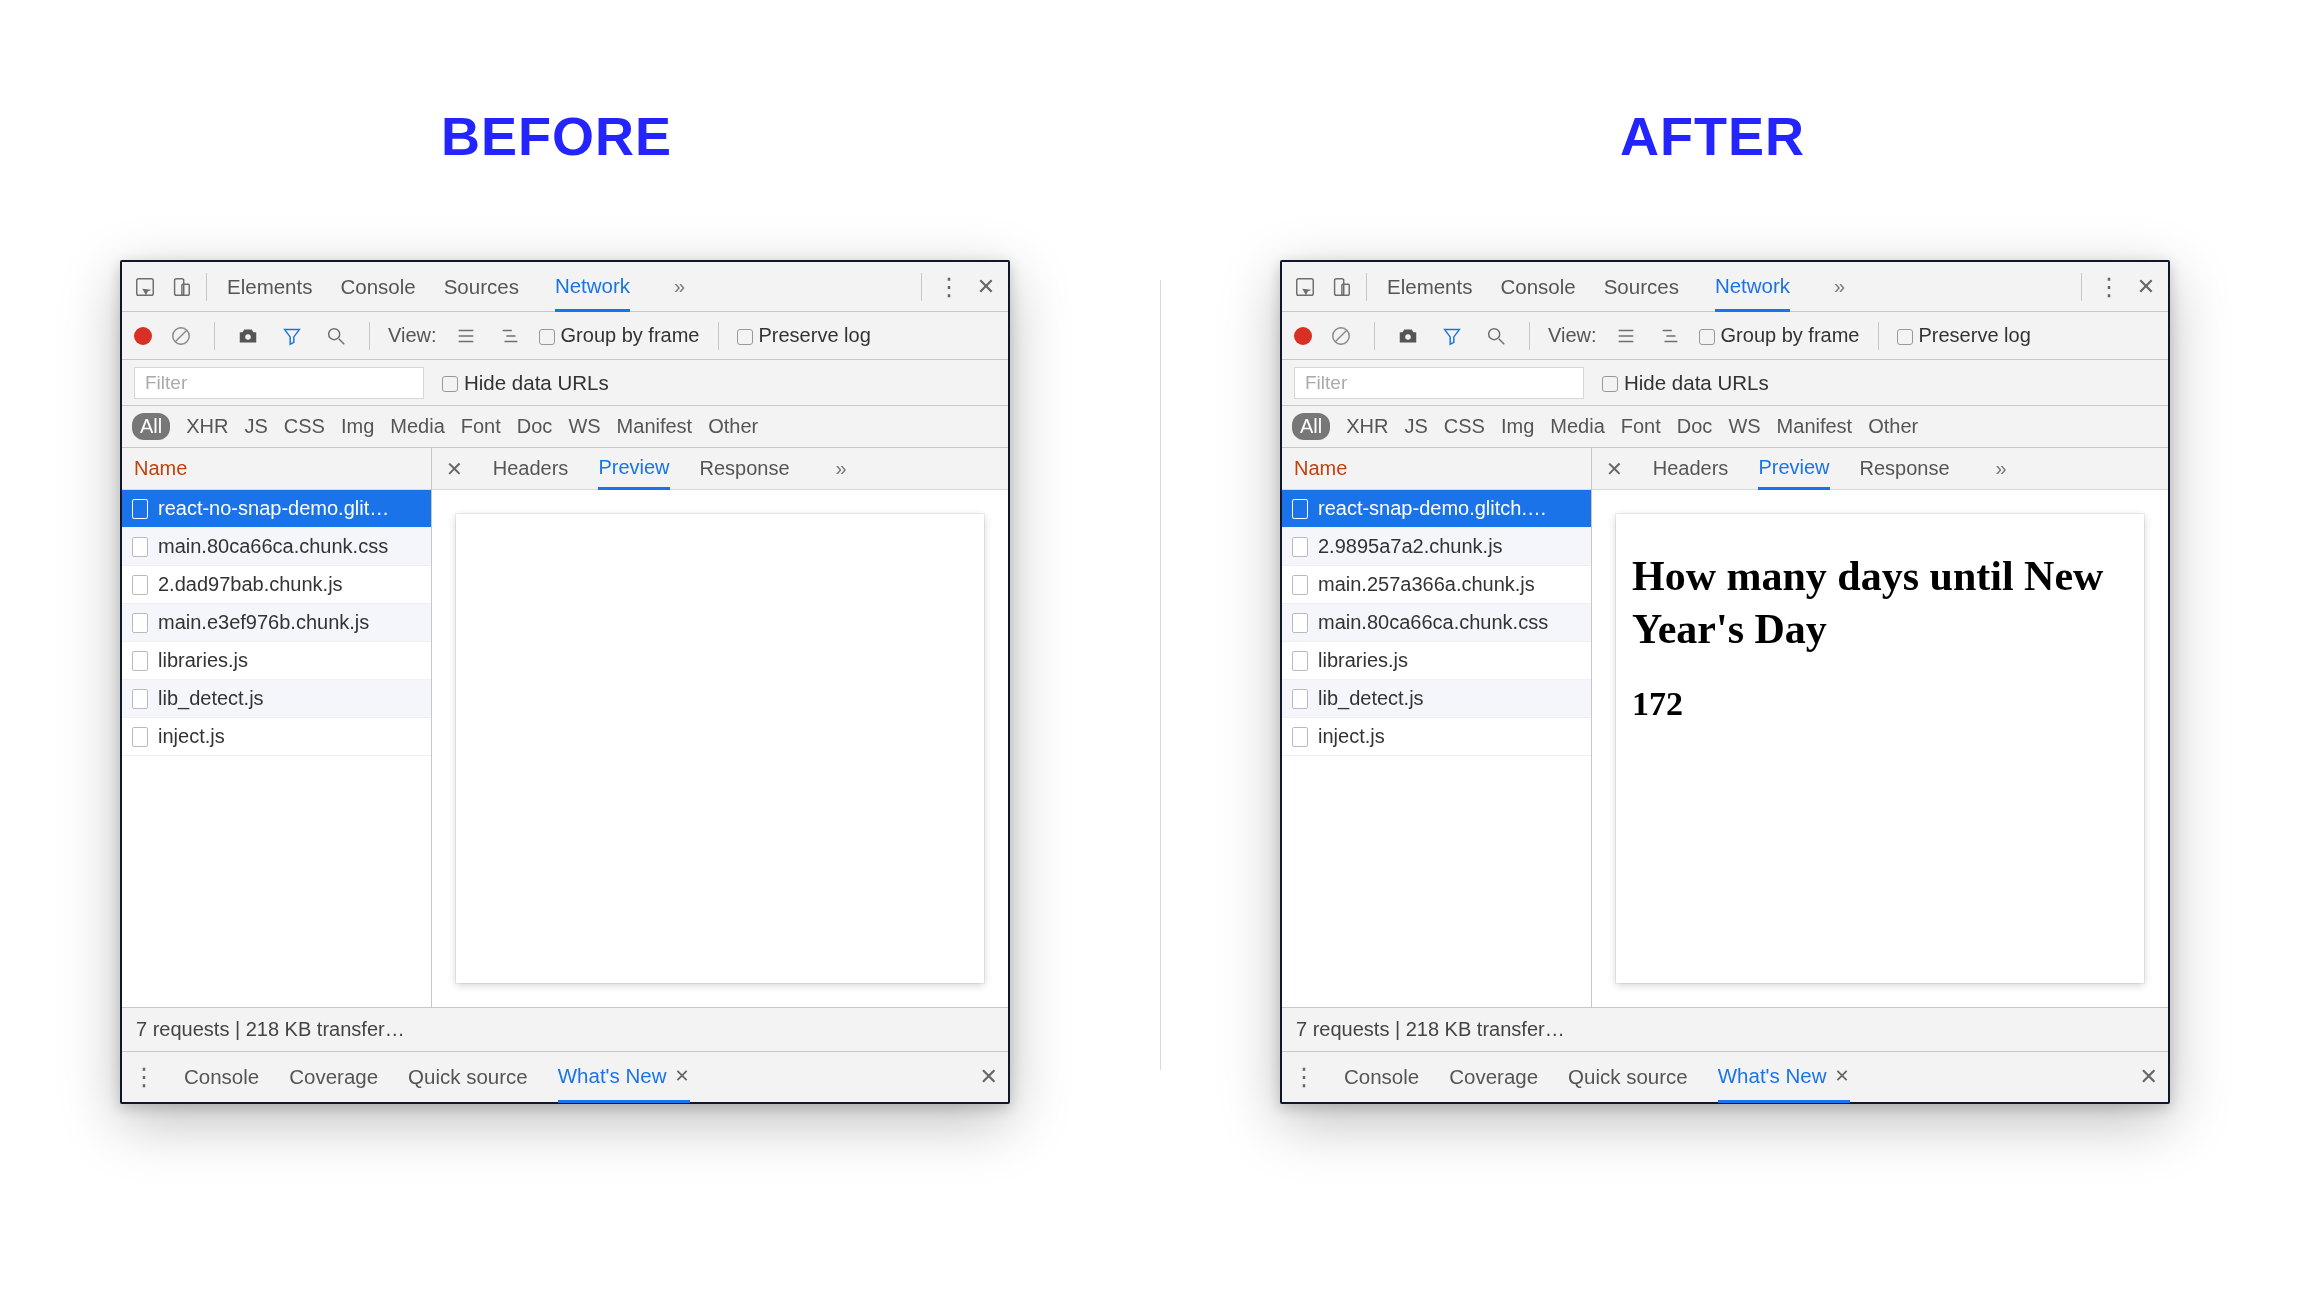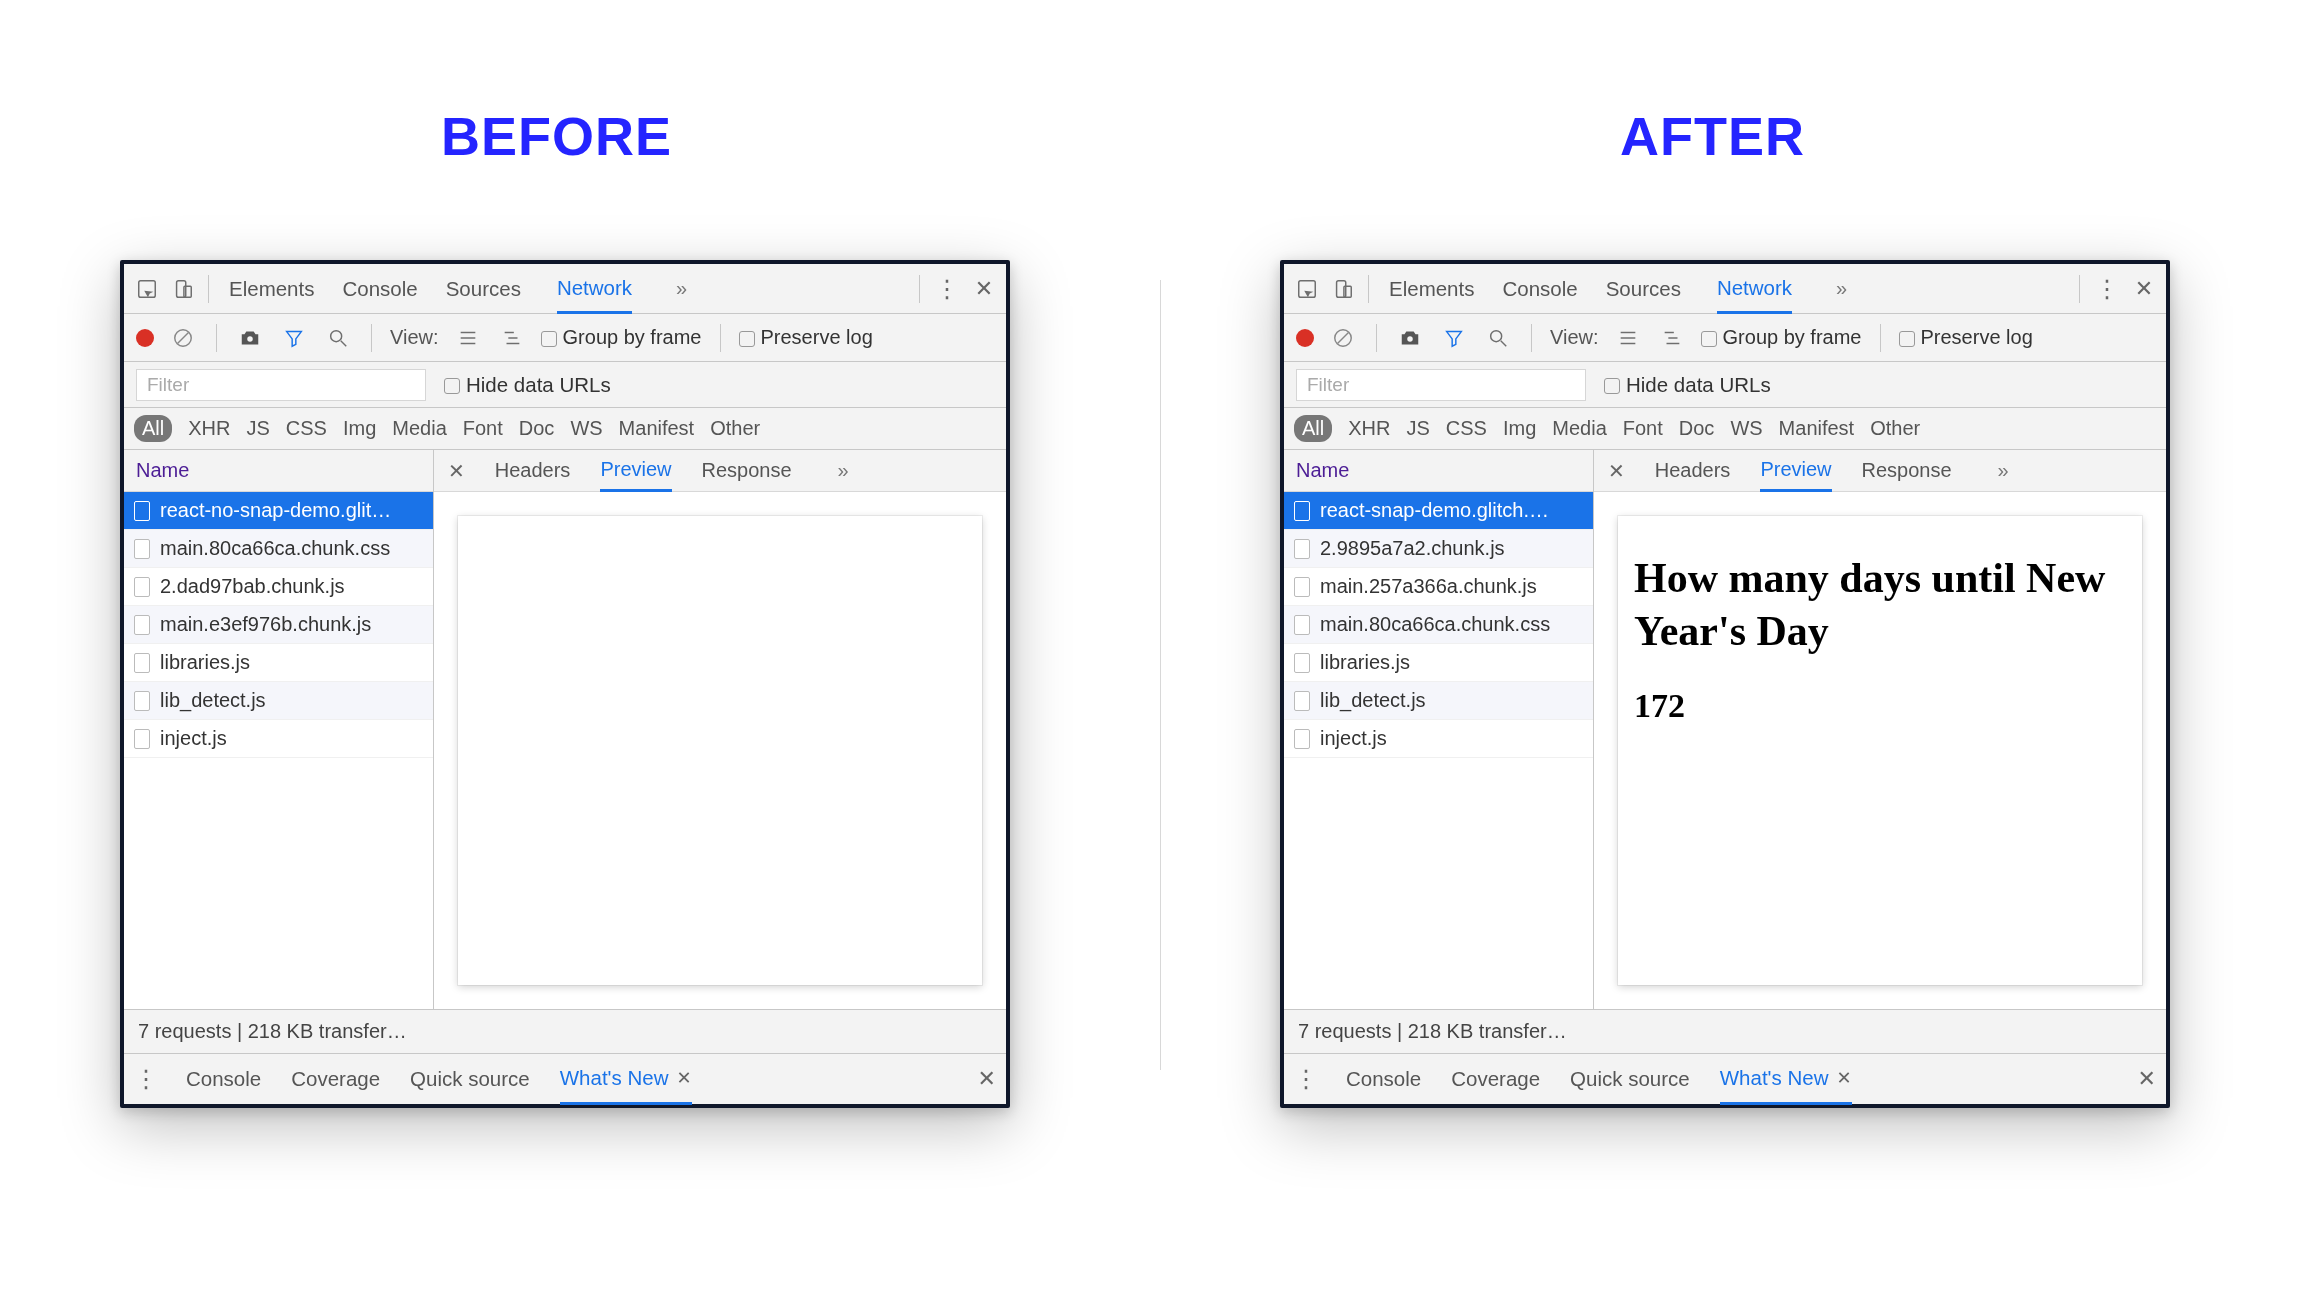--- a/index.html
+++ b/index.html
@@ -25,21 +25,21 @@
     position:absolute;
     left:1160px; top:280px;
     width:1px; height:790px;
     background:#d8d8d8;
   }
 
   .devtools {
     position:absolute;
     width:890px;
     background:#f3f3f3;
-    border:4px solid #0f172a;
+    border:2px solid #0f172a;
     border-radius:2px;
     box-shadow: 0 18px 60px rgba(0,0,0,.25), 0 4px 14px rgba(0,0,0,.18);
     font-size:20.5px;
     color:#333;
   }
   .devtools.before { left:120px; top:260px; }
   .devtools.after  { left:1280px; top:260px; }
 
   
   .tabrow {
@@ -119,21 +119,21 @@
   }
   .col-left {
     width:310px;
     border-right:1px solid #c7c7c7;
     display:flex; flex-direction:column;
     background:#fff;
   }
   .col-left .hdr {
     height:42px; display:flex; align-items:center;
     padding:0 12px; border-bottom:1px solid #d8d8d8;
-    font-size:20px; color:#4c1d95; background:#f3f3f3;text-align:right;
+    font-size:20px; color:#c2410c; background:#f3f3f3;text-align:right;
   }
   .req {
     height:38px; display:flex; align-items:center; gap:10px;
     padding:0 10px; font-size:20px;
     border-bottom:1px solid #f0f0f0;
     cursor:pointer;
   }
   .req:nth-child(odd){ background:#f5f6fb; }
   .req.sel { background:#1a73e8; color:#fff; }
   .req .doc { width:16px; height:20px; border:1.6px solid #bbb; border-radius:2px; background:#fff; }

